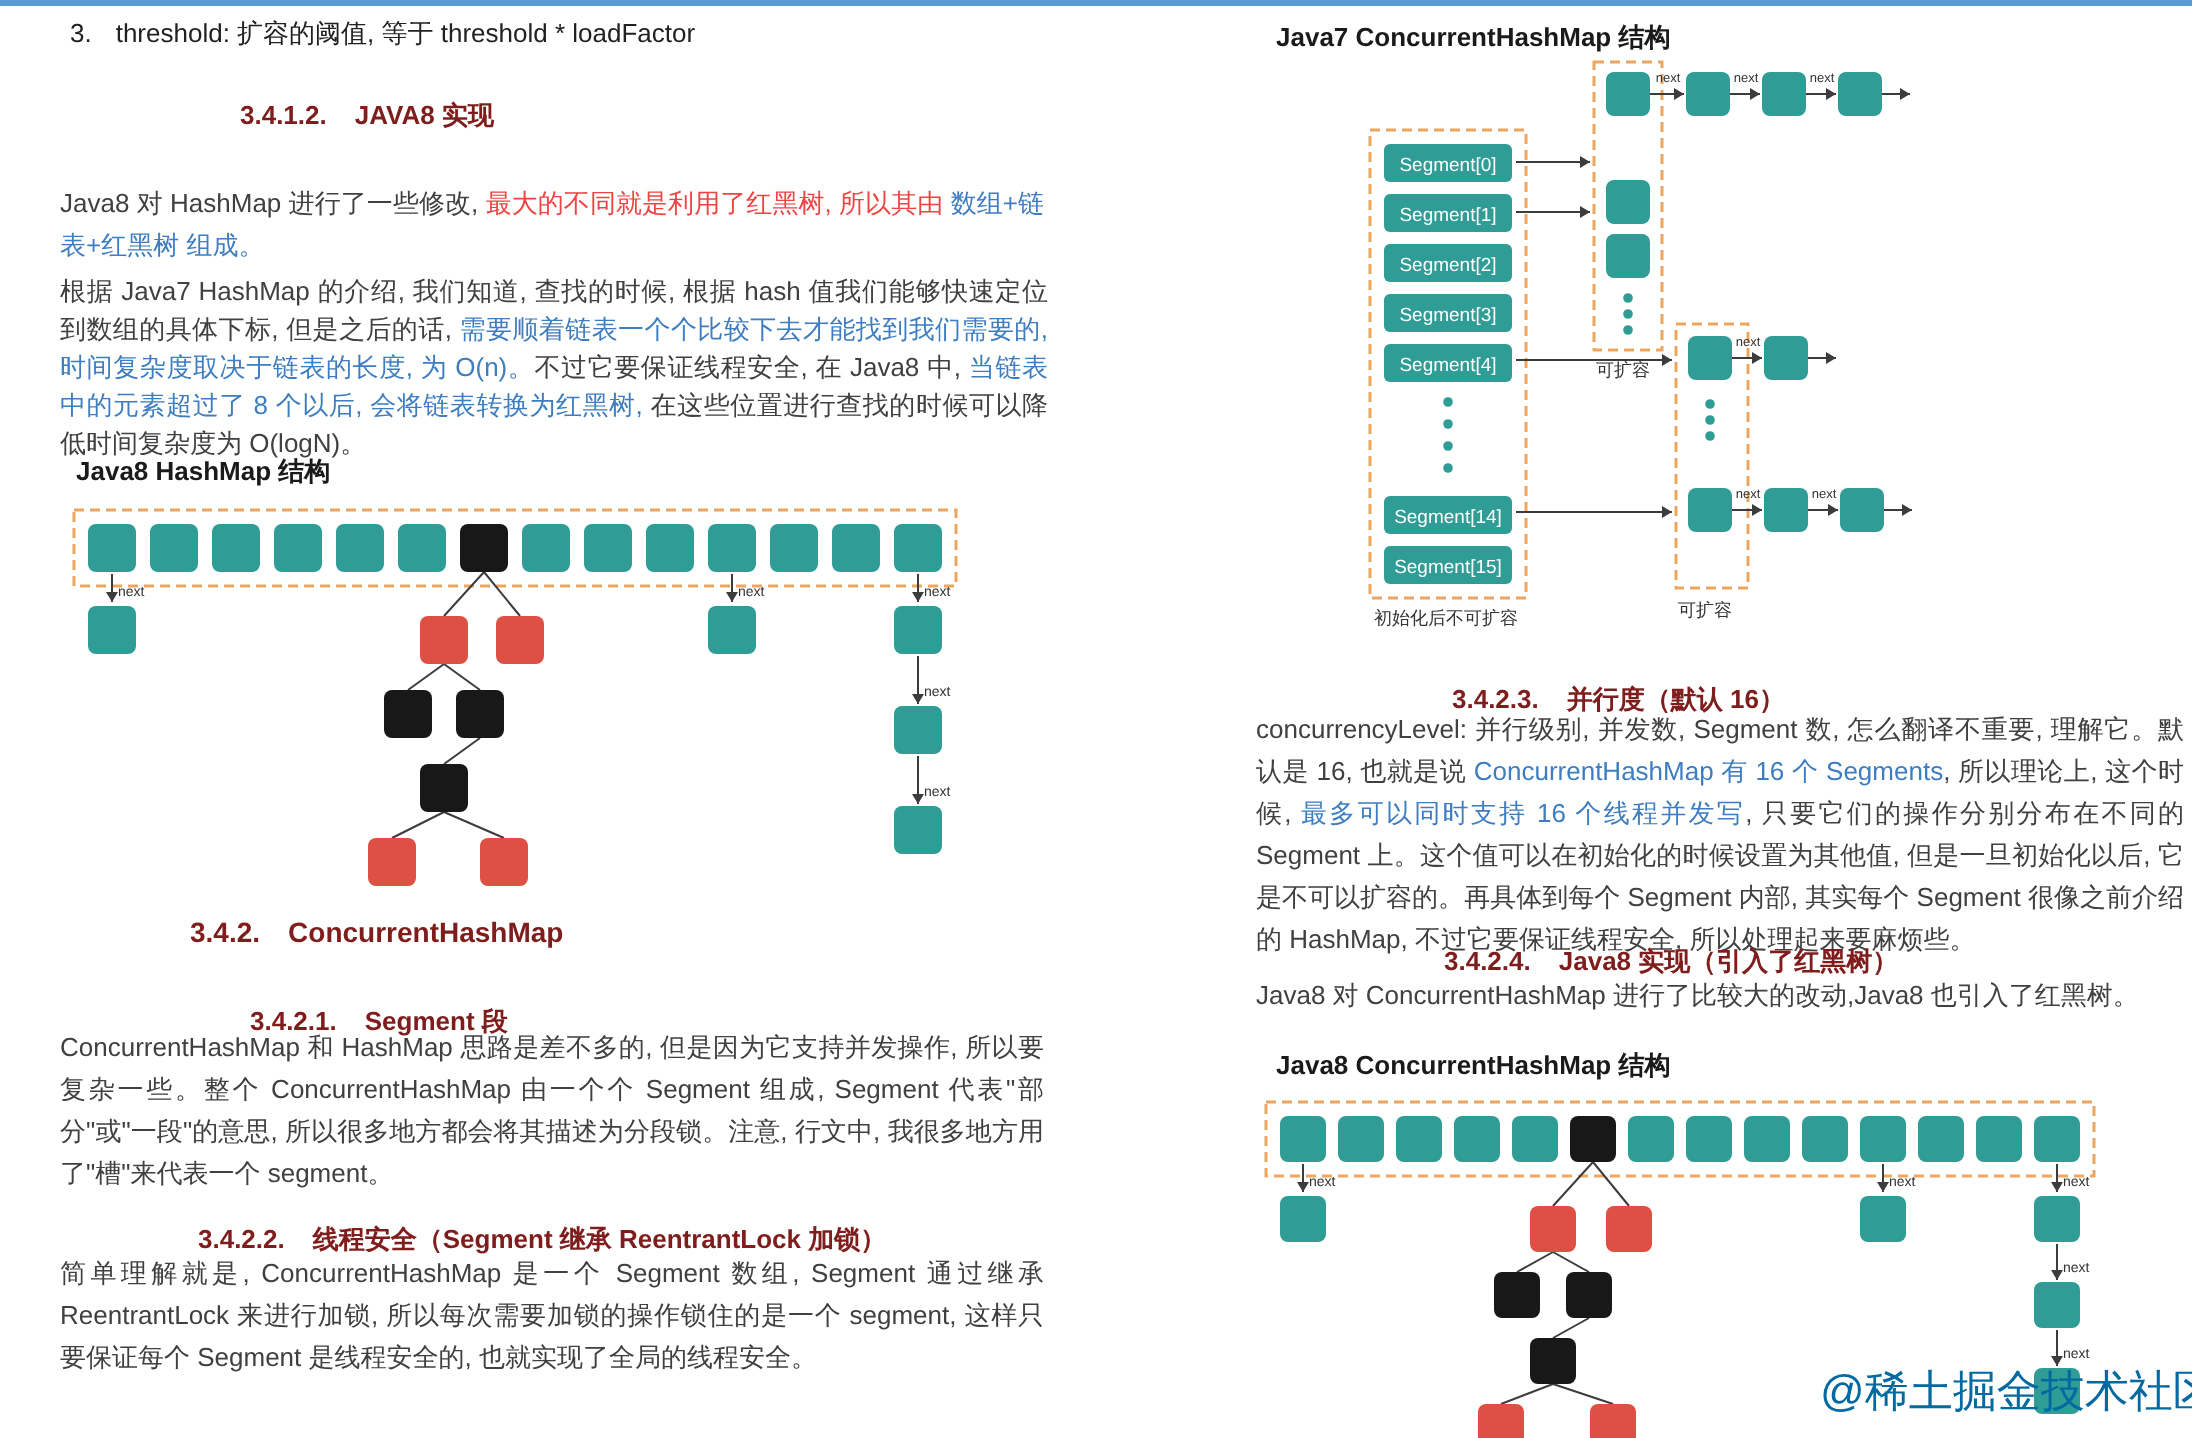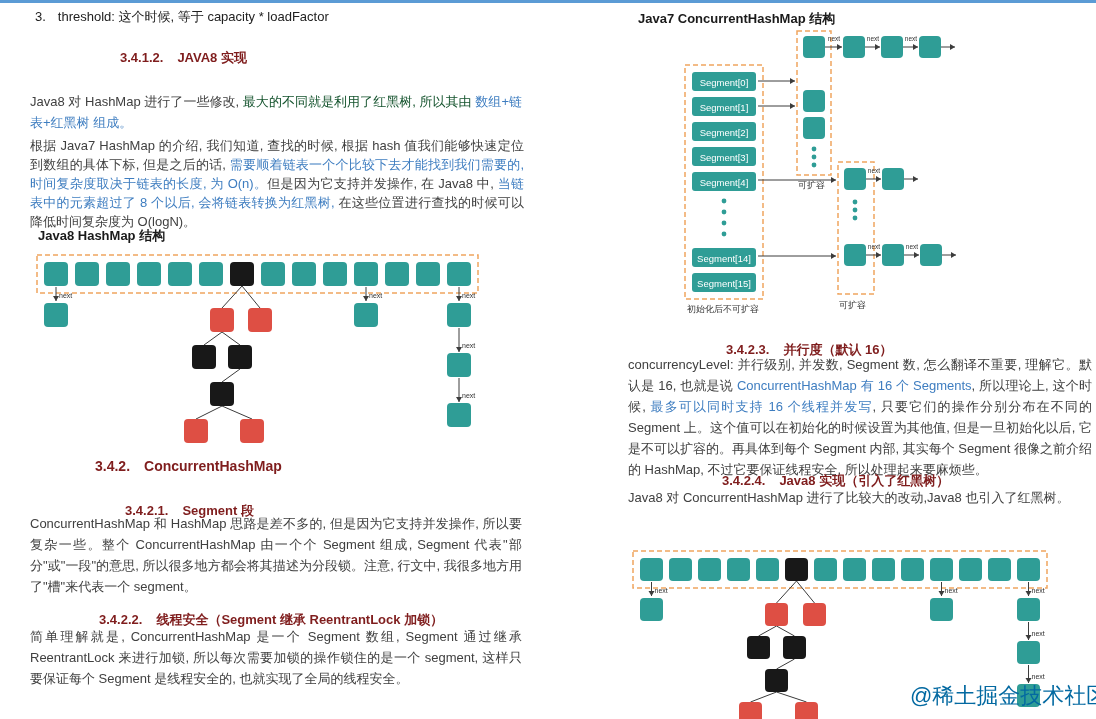--- a/index.html
+++ b/index.html
@@ -3,48 +3,48 @@
 <meta charset="utf-8">
 <style>
   html,body{margin:0;padding:0;background:#e8e8e8;}
   .page{position:relative;width:1096px;height:719px;background:#ffffff;overflow:hidden;
         font-family:"Liberation Sans","DejaVu Sans",sans-serif;color:#212121;}
   .topbar{position:absolute;left:0;top:0;width:100%;height:3px;}
   .para{position:absolute;margin:0;font-size:13px;line-height:21px;text-align:justify;}
   .lh19{line-height:19px;}
   .c-k{color:#404040;}
   .c-b{color:#3e7dc0;}
-  .c-r{color:#14532d;}
+  .c-r{color:#ef4444;}
   .h{position:absolute;font-weight:bold;font-size:13px;white-space:nowrap;color:#7f1d1d;}
   .h .num{margin-right:14px;}
   .h2{font-size:14px;}
   .dlabel{position:absolute;font-weight:bold;font-size:13px;color:#1a1a1a;white-space:nowrap;text-align:center;}
   .li{position:absolute;font-size:13px;}
   .li .num{margin-right:12px;}
   .watermark{position:absolute;font-size:22px;color:#0369a1;z-index:5;white-space:nowrap;}
   svg.diag{position:absolute;overflow:hidden;}
   svg text{font-family:"Liberation Sans","DejaVu Sans",sans-serif;}
 </style>
 </head>
 <body>
 
 <div class="page">
   <div class="topbar" id="topbar" style="background: rgb(91, 155, 213);"></div>
 
   <div class="li" style="left:35px;top:8px;width:490px">
-    <span class="num">3.</span><span>threshold: 这个时候, 等于 capacity * loadFactor</span>
+    <span class="num">3.</span><span>threshold: 扩容的阈值, 等于 threshold * loadFactor</span>
   </div>
 
   <div class="h" style="left:120px;top:49px">
     <span class="num">3.4.1.2.</span><span>JAVA8 实现</span>
   </div>
 
   <p class="para" style="left:30px;top:91px;width:492px"><span class="c-k">Java8 对 HashMap 进行了一些修改, </span><span class="c-r">最大的不同就是利用了红黑树, 所以其由 </span><span class="c-b">数组+链表+红黑树 组成。</span></p>
 
-  <p class="para lh19" style="left:30px;top:136px;width:494px"><span class="c-k">根据 Java7 HashMap 的介绍, 我们知道, 查找的时候, 根据 hash 值我们能够快速定位到数组的具体下标, 但是之后的话, </span><span class="c-b">需要顺着链表一个个比较下去才能找到我们需要的, 时间复杂度取决于链表的长度, 为 O(n)。</span><span class="c-k">但是因为它支持并发操作, 在 Java8 中, </span><span class="c-b">当链表中的元素超过了 8 个以后, 会将链表转换为红黑树, </span><span class="c-k">在这些位置进行查找的时候可以降低时间复杂度为 O(logN)。</span></p>
+  <p class="para lh19" style="left:30px;top:136px;width:494px"><span class="c-k">根据 Java7 HashMap 的介绍, 我们知道, 查找的时候, 根据 hash 值我们能够快速定位到数组的具体下标, 但是之后的话, </span><span class="c-b">需要顺着链表一个个比较下去才能找到我们需要的, 时间复杂度取决于链表的长度, 为 O(n)。</span><span class="c-k">不过它要保证线程安全, 在 Java8 中, </span><span class="c-b">当链表中的元素超过了 8 个以后, 会将链表转换为红黑树, </span><span class="c-k">在这些位置进行查找的时候可以降低时间复杂度为 O(logN)。</span></p>
 
   <div class="dlabel" style="left:38px;top:227px">Java8 HashMap 结构</div>
   <svg id="dg1" class="diag" style="left:34px;top:250px" width="450" height="200" viewBox="0 0 450 200">
       <rect x="3" y="5" width="441" height="38" fill="none" stroke="#f0a55f" stroke-width="1.5" stroke-dasharray="5 3"></rect>
       <line x1="208" y1="36" x2="188" y2="58" stroke="#3c3c3c" stroke-width="1"></line>
       <line x1="208" y1="36" x2="226" y2="58" stroke="#3c3c3c" stroke-width="1"></line>
       <line x1="188" y1="82" x2="170" y2="95" stroke="#3c3c3c" stroke-width="1"></line>
       <line x1="188" y1="82" x2="206" y2="95" stroke="#3c3c3c" stroke-width="1"></line>
       <line x1="206" y1="119" x2="188" y2="132" stroke="#3c3c3c" stroke-width="1"></line>
       <line x1="188" y1="156" x2="162" y2="169" stroke="#3c3c3c" stroke-width="1"></line>
@@ -190,20 +190,21 @@
   </div>
 
   <p class="para" style="left:628px;top:354px;width:464px"><span class="c-k">concurrencyLevel: 并行级别, 并发数, Segment 数, 怎么翻译不重要, 理解它。默认是 16, 也就是说 </span><span class="c-b">ConcurrentHashMap 有 16 个 Segments</span><span class="c-k">, 所以理论上, 这个时候, </span><span class="c-b">最多可以同时支持 16 个线程并发写</span><span class="c-k">, 只要它们的操作分别分布在不同的 Segment 上。这个值可以在初始化的时候设置为其他值, 但是一旦初始化以后, 它是不可以扩容的。再具体到每个 Segment 内部, 其实每个 Segment 很像之前介绍的 HashMap, 不过它要保证线程安全, 所以处理起来要麻烦些。</span></p>
 
   <div class="h" style="left:722px;top:472px">
     <span class="num">3.4.2.4.</span><span>Java8 实现（引入了红黑树）</span>
   </div>
 
   <p class="para" style="left:628px;top:487px;width:464px"><span class="c-k">Java8 对 ConcurrentHashMap 进行了比较大的改动,Java8 也引入了红黑树。</span></p>
 
+  <div class="dlabel" style="left:638px;top:524px">Java8 ConcurrentHashMap 结构</div>
   <svg id="dg3" class="diag" style="left:632px;top:546px" width="430" height="173" viewBox="0 0 430 173">
       <rect x="1" y="5" width="414" height="37" fill="none" stroke="#f0a55f" stroke-width="1.5" stroke-dasharray="5 3"></rect>
       <line x1="164.5" y1="35" x2="144.5" y2="57" stroke="#3c3c3c" stroke-width="1"></line>
       <line x1="164.5" y1="35" x2="182.5" y2="57" stroke="#3c3c3c" stroke-width="1"></line>
       <line x1="144.5" y1="80" x2="126.5" y2="90" stroke="#3c3c3c" stroke-width="1"></line>
       <line x1="144.5" y1="80" x2="162.5" y2="90" stroke="#3c3c3c" stroke-width="1"></line>
       <line x1="162.5" y1="113" x2="144.5" y2="123" stroke="#3c3c3c" stroke-width="1"></line>
       <line x1="144.5" y1="146" x2="118.5" y2="156" stroke="#3c3c3c" stroke-width="1"></line>
       <line x1="144.5" y1="146" x2="174.5" y2="156" stroke="#3c3c3c" stroke-width="1"></line>
       <rect x="8" y="12" width="23" height="23" rx="4" ry="4" fill="#2f9d96"></rect>

